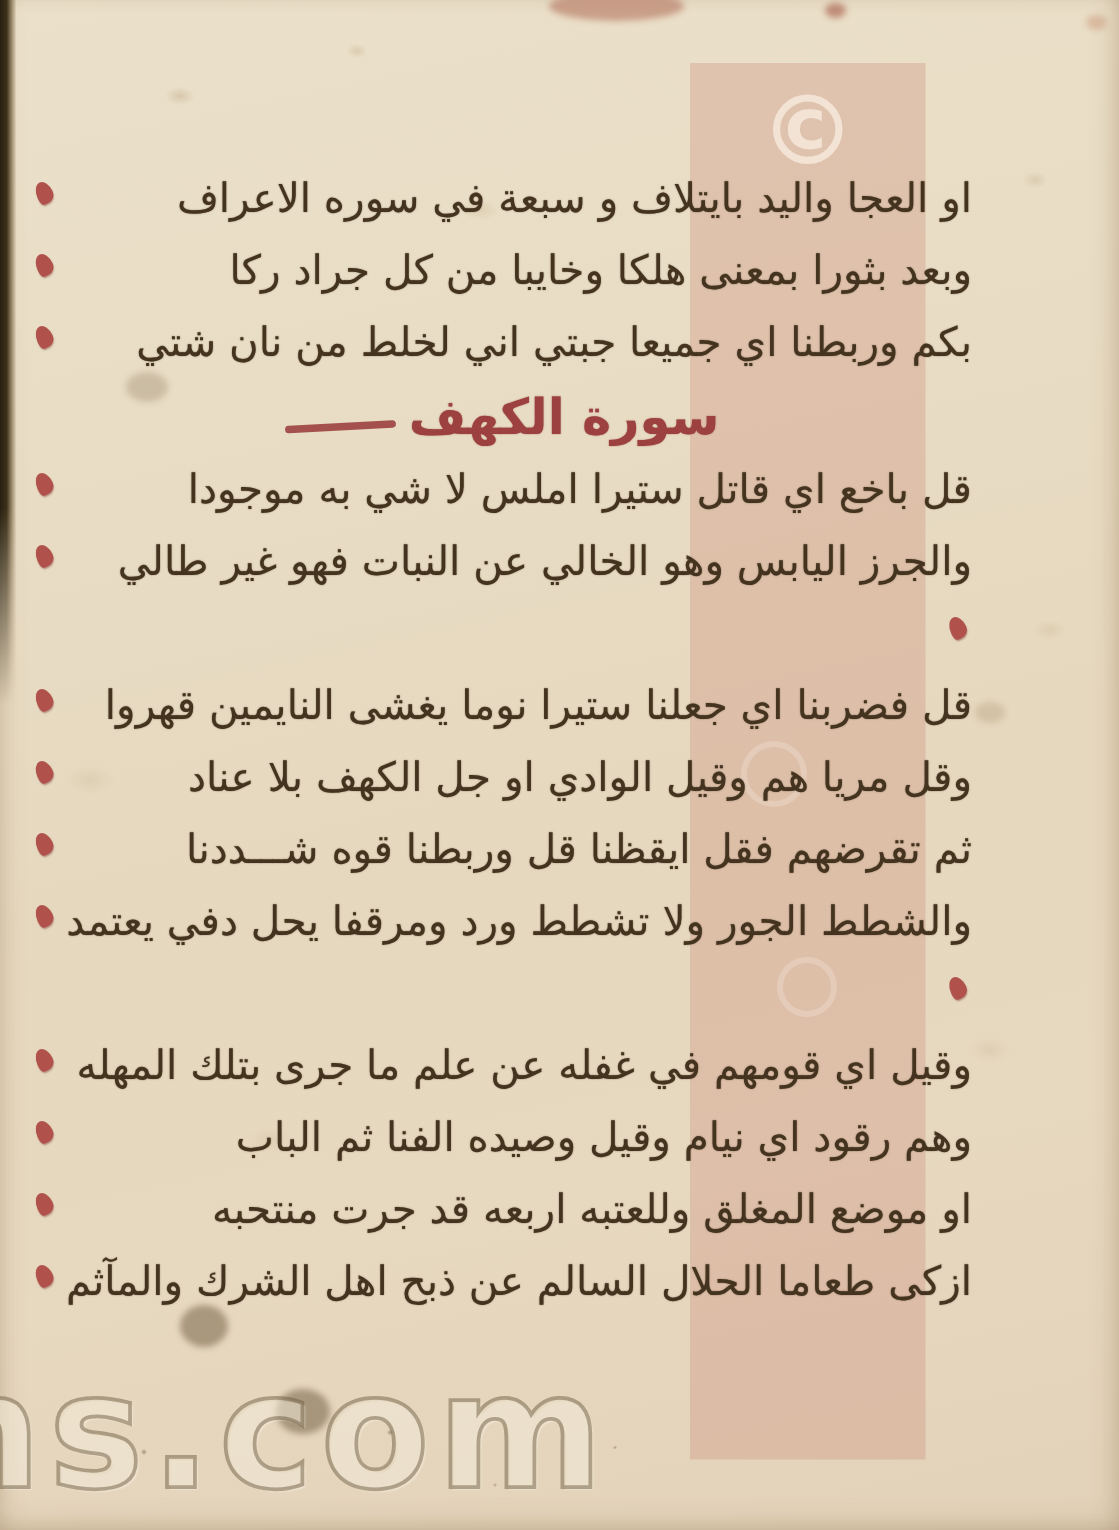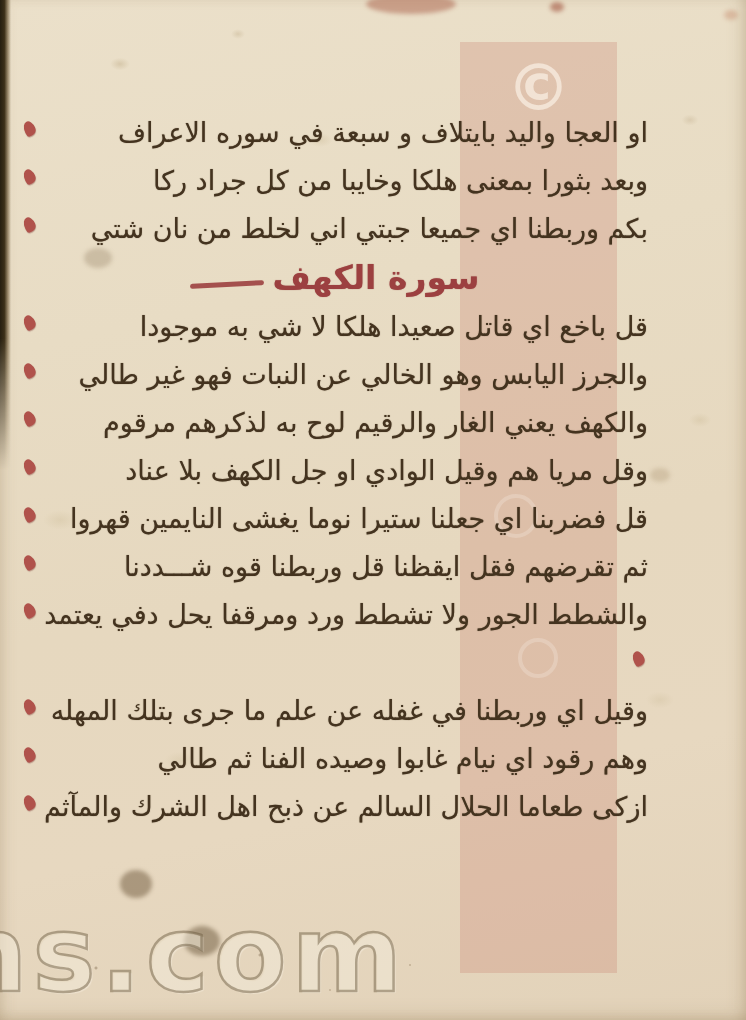--- a/index.html
+++ b/index.html
@@ -139,56 +139,59 @@
       <span class="ink">بكم وربطنا اي جميعا جبتي اني لخلط من نان شتي</span>
       <span class="verse-marker"></span>
     </div>
 
     <div class="heading-line">
       <span class="heading-text">سورة الكهف</span>
       <span class="heading-flourish"></span>
     </div>
 
     <div class="line">
-      <span class="ink">قل باخع اي قاتل صعيدا هلكا لا شي به موجودا</span>
+      <span class="ink">قل باخع اي قاتل ستيرا املس لا شي به موجودا</span>
       <span class="verse-marker"></span>
     </div>
     <div class="line">
       <span class="ink">والجرز اليابس وهو الخالي عن النبات فهو غير طالي</span>
       <span class="verse-marker"></span>
     </div>
     <div class="line">
-      <span class="ink">والكهف يعني الغار والرقيم لوح به لذكرهم مرقوم</span>
+      <span class="verse-marker"></span>
+    </div>
+    <div class="line">
+      <span class="ink">قل فضربنا اي جعلنا ستيرا نوما يغشى النايمين قهروا</span>
       <span class="verse-marker"></span>
     </div>
     <div class="line">
       <span class="ink">وقل مريا هم وقيل الوادي او جل الكهف بلا عناد</span>
-      <span class="verse-marker"></span>
-    </div>
-    <div class="line">
-      <span class="ink">قل فضربنا اي جعلنا ستيرا نوما يغشى النايمين قهروا</span>
       <span class="verse-marker"></span>
     </div>
     <div class="line">
       <span class="ink">ثم تقرضهم فقل ايقظنا قل وربطنا قوه شـــددنا</span>
       <span class="verse-marker"></span>
     </div>
     <div class="line">
       <span class="ink">والشطط الجور ولا تشطط ورد ومرقفا يحل دفي يعتمد</span>
       <span class="verse-marker"></span>
     </div>
     <div class="line">
       <span class="verse-marker"></span>
     </div>
     <div class="line">
-      <span class="ink">وقيل اي وربطنا في غفله عن علم ما جرى بتلك المهله</span>
+      <span class="ink">وقيل اي قومهم في غفله عن علم ما جرى بتلك المهله</span>
       <span class="verse-marker"></span>
     </div>
     <div class="line">
-      <span class="ink">وهم رقود اي نيام غابوا وصيده الفنا ثم طالي</span>
+      <span class="ink">وهم رقود اي نيام وقيل وصيده الفنا ثم الباب</span>
+      <span class="verse-marker"></span>
+    </div>
+    <div class="line">
+      <span class="ink">او موضع المغلق وللعتبه اربعه قد جرت منتحبه</span>
       <span class="verse-marker"></span>
     </div>
     <div class="line">
       <span class="ink">ازكى طعاما الحلال السالم عن ذبح اهل الشرك والمآثم</span>
       <span class="verse-marker"></span>
     </div>
 
   </div>
 </div>
 

